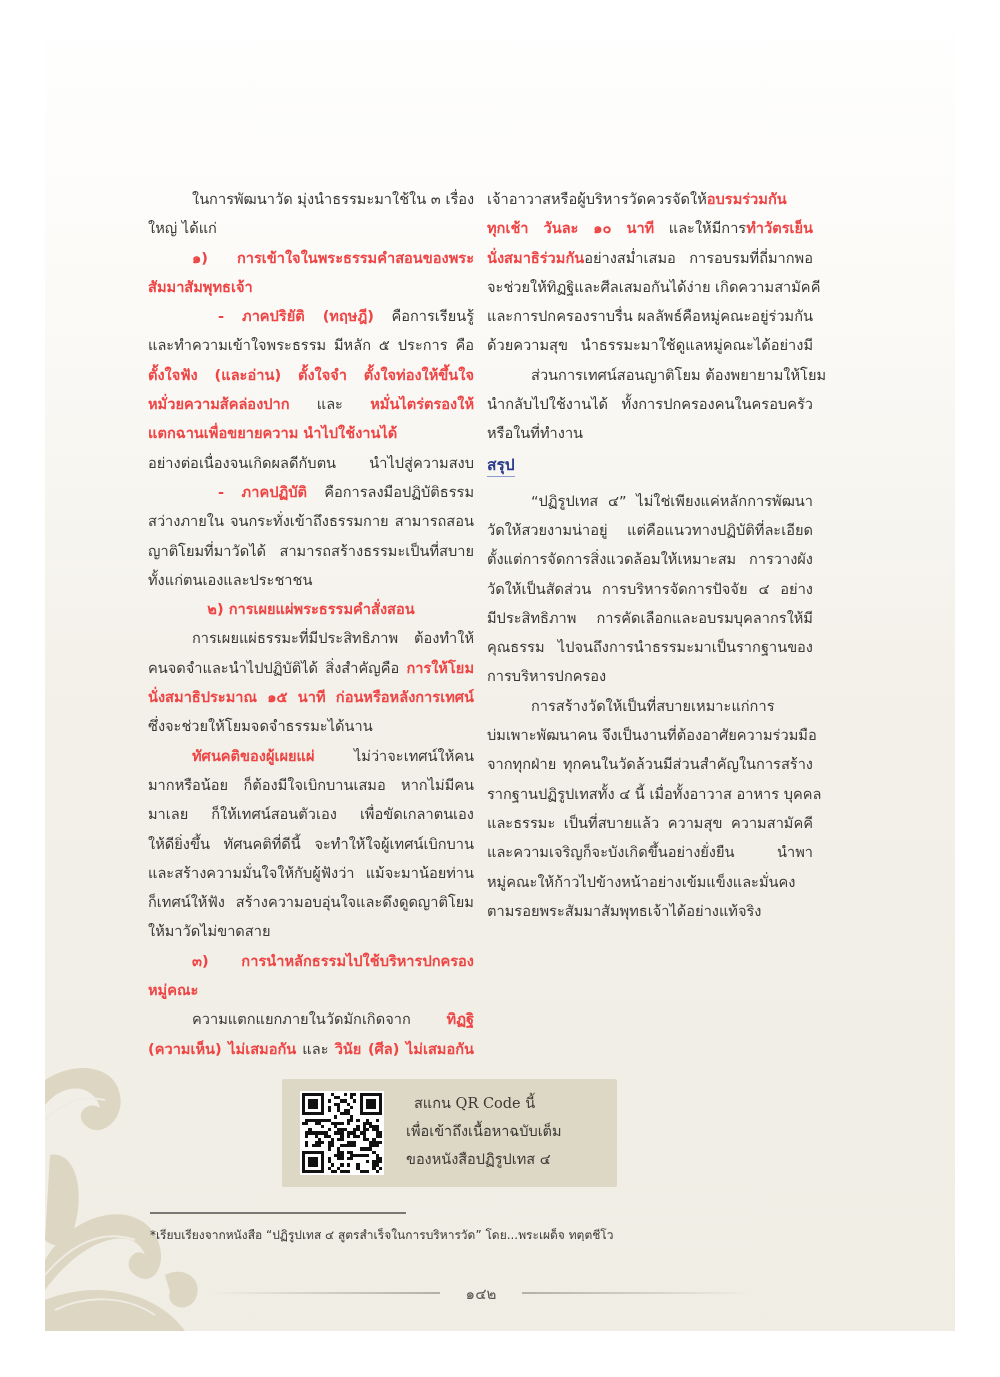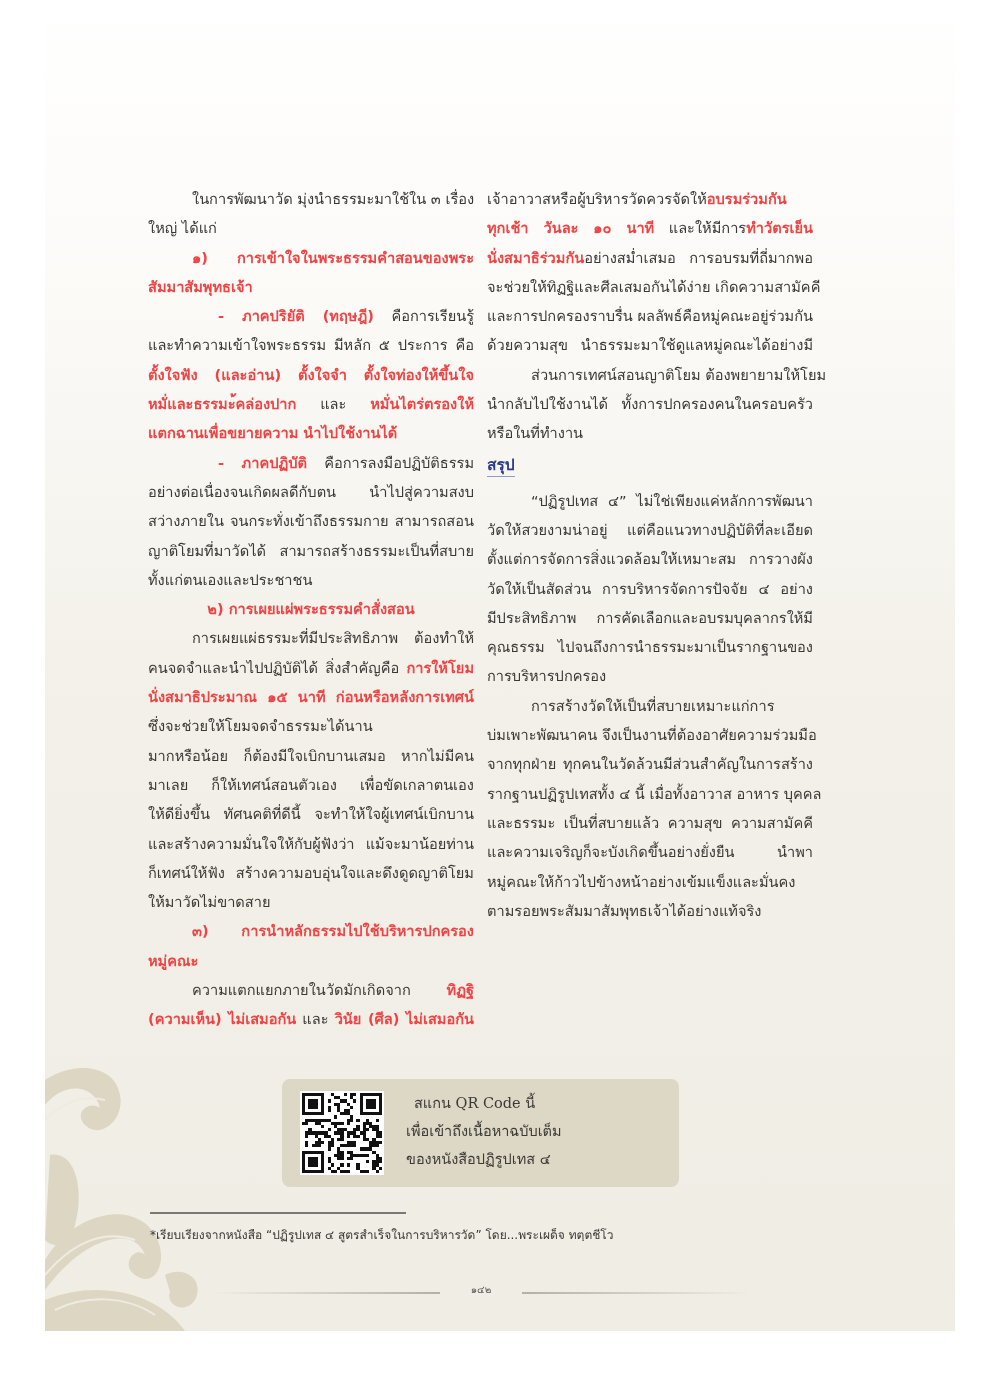--- a/index.html
+++ b/index.html
@@ -12,32 +12,32 @@
   .col.left { left:148px; }
   .col.right { left:487px; }
   .line { white-space:nowrap; height:29.3px; text-align:justify; text-align-last:justify; overflow:visible; }
   .line.last { text-align-last:left; }
   .line.center { text-align:center; text-align-last:center; }
   .ind1 { padding-left:44px; }
   .ind2 { padding-left:70px; }
   .b { font-weight:bold; color:#ef4444; }
   .heading { color:#2d3a8c; font-weight:bold; font-size:15.5px; display:inline-block;
              border-bottom:1.5px solid #8f9bd0; line-height:22px; margin-top:6px; }
-  .qrbox { position:absolute; left:282px; top:1079px; width:397px; height:108px; border-radius:8px;
+  .qrbox { position:absolute; left:282px; top:1079px; width:335px; height:108px; border-radius:2px;
            background:#ddd7c5; }
   .qr { position:absolute; left:18px; top:12px; width:80px; height:80px; background:#fff; padding:2px; }
   .qrtext { position:absolute; left:124px; top:10px; font-family:"DejaVu Serif","Liberation Serif",serif;
             font-size:14.5px; line-height:28px; color:#3c3a36; }
   .qrtext div:first-child { padding-left:8px; }
   .footrule { position:absolute; left:150px; top:1212px; width:256px; height:2px; background:#7a7874; }
   .footnote { position:absolute; left:150px; top:1225px; font-size:12px; color:#3a3835; white-space:nowrap; }
   .pg-rule { position:absolute; top:1292px; height:2px; }
   .pg-rule.l { left:210px; width:230px; background:linear-gradient(to right,rgba(180,178,170,0),#b3b0a8); }
   .pg-rule.r { left:522px; width:230px; background:linear-gradient(to right,#b3b0a8,rgba(180,178,170,0)); }
-  .pgnum { position:absolute; left:440px; width:82px; top:1282px; text-align:center; font-size:10px; color:#5a5853; }
+  .pgnum { position:absolute; left:440px; width:82px; top:1282px; text-align:center; font-size:15px; color:#5a5853; }
 </style>
 </head>
 <body>
 
 <div class="page"></div>
 
 <svg class="ornament" viewBox="0 0 180 271" xmlns="http://www.w3.org/2000/svg">
   <g fill="#ddd6c3">
     <path d="M0 20 C30 0 70 5 75 35 C80 60 55 80 40 65 C28 52 45 40 55 48 C50 25 20 20 0 45 Z"></path>
     <path d="M5 95 C30 90 40 130 30 165 C25 185 10 190 0 180 Z"></path>
@@ -53,32 +53,33 @@
 </svg>
 
 <div class="col left" id="leftcol">
     <div class="line ind1">ในการพัฒนาวัด มุ่งนำธรรมะมาใช้ใน ๓ เรื่อง</div>
     <div class="line last">ใหญ่ ได้แก่</div>
     <div class="line ind1 b">๑) การเข้าใจในพระธรรมคำสอนของพระ</div>
     <div class="line last b">สัมมาสัมพุทธเจ้า</div>
     <div class="line ind2"><span class="b">- ภาคปริยัติ (ทฤษฎี)</span><span> คือการเรียนรู้</span></div>
     <div class="line">และทำความเข้าใจพระธรรม มีหลัก ๕ ประการ คือ</div>
     <div class="line b">ตั้งใจฟัง (และอ่าน) ตั้งใจจำ ตั้งใจท่องให้ขึ้นใจ</div>
-    <div class="line"><span class="b">หมั่และธรรมะ้คล่องปาก</span><span> และ </span><span class="b">หมั่นไตร่ตรองให้</span></div>
+    <div class="line"><span class="b">หมั่วยความส้คล่องปาก</span><span> และ </span><span class="b">หมั่นไตร่ตรองให้</span></div>
     <div class="line last b">แตกฉานเพื่อขยายความ นำไปใช้งานได้</div>
+    <div class="line">อย่างต่อเนื่องจนเกิดผลดีกับตน นำไปสู่ความสงบ</div>
     <div class="line ind2"><span class="b">- ภาคปฏิบัติ</span><span> คือการลงมือปฏิบัติธรรม</span></div>
-    <div class="line">อย่างต่อเนื่องจนเกิดผลดีกับตน นำไปสู่ความสงบ</div>
     <div class="line">สว่างภายใน จนกระทั่งเข้าถึงธรรมกาย สามารถสอน</div>
     <div class="line">ญาติโยมที่มาวัดได้ สามารถสร้างธรรมะเป็นที่สบาย</div>
     <div class="line last">ทั้งแก่ตนเองและประชาชน</div>
     <div class="line center b">๒) การเผยแผ่พระธรรมคำสั่งสอน</div>
     <div class="line ind1">การเผยแผ่ธรรมะที่มีประสิทธิภาพ ต้องทำให้</div>
     <div class="line"><span>คนจดจำและนำไปปฏิบัติได้ สิ่งสำคัญคือ </span><span class="b">การให้โยม</span></div>
     <div class="line b">นั่งสมาธิประมาณ ๑๕ นาที ก่อนหรือหลังการเทศน์</div>
     <div class="line last">ซึ่งจะช่วยให้โยมจดจำธรรมะได้นาน</div>
+    <div class="line ind1"><span class="b">ทัศนคติของผู้เผยแผ่</span><span>  ไม่ว่าจะเทศน์ให้คน</span></div>
     <div class="line">มากหรือน้อย ก็ต้องมีใจเบิกบานเสมอ หากไม่มีคน</div>
     <div class="line">มาเลย ก็ให้เทศน์สอนตัวเอง เพื่อขัดเกลาตนเอง</div>
     <div class="line">ให้ดียิ่งขึ้น ทัศนคติที่ดีนี้ จะทำให้ใจผู้เทศน์เบิกบาน</div>
     <div class="line">และสร้างความมั่นใจให้กับผู้ฟังว่า แม้จะมาน้อยท่าน</div>
     <div class="line">ก็เทศน์ให้ฟัง สร้างความอบอุ่นใจและดึงดูดญาติโยม</div>
     <div class="line last">ให้มาวัดไม่ขาดสาย</div>
     <div class="line ind1 b">๓) การนำหลักธรรมไปใช้บริหารปกครอง</div>
     <div class="line last b">หมู่คณะ</div>
     <div class="line ind1"><span>ความแตกแยกภายในวัดมักเกิดจาก </span><span class="b">ทิฏฐิ</span></div>
     <div class="line"><span class="b">(ความเห็น) ไม่เสมอกัน</span><span> และ </span><span class="b">วินัย (ศีล) ไม่เสมอกัน</span></div>

